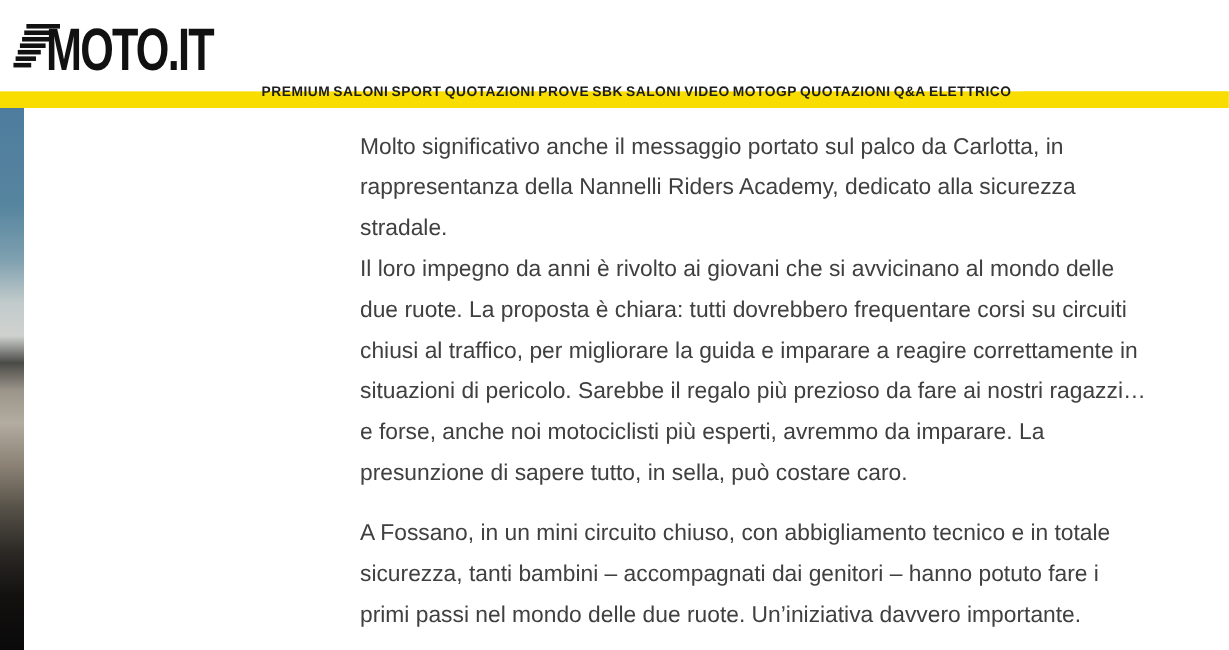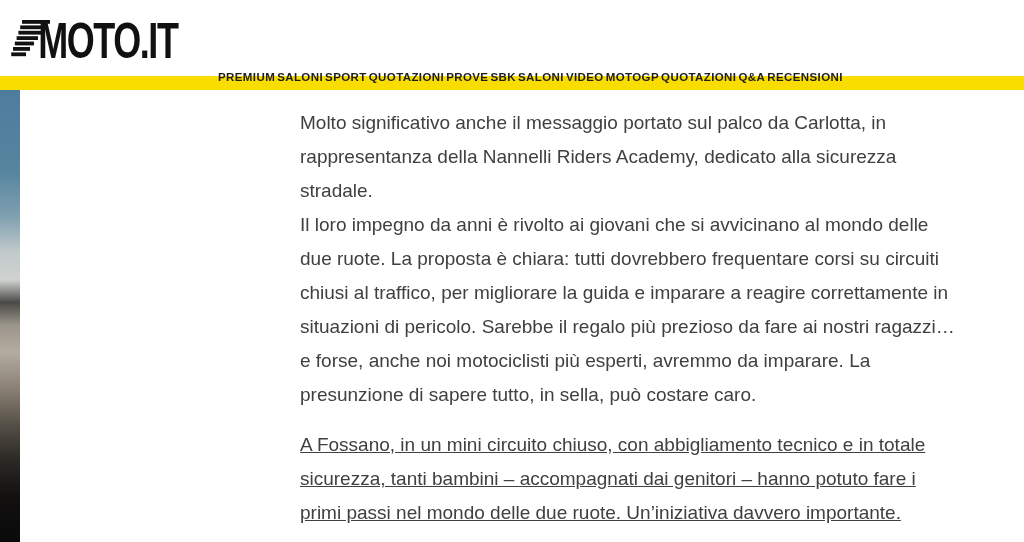--- a/index.html
+++ b/index.html
@@ -76,21 +76,21 @@
 
   
   .article-body {
     position: absolute; left: 300px; top: 106px;
     width: 658px;
     font-size: 19px;
     line-height: 34px;
     color: #404040;
   }
   .article-body p { margin: 0; }
-  .article-body p.spaced { margin-top: 16px; text-decoration: underline; }
+  .article-body p.spaced { margin-top: 16px; }
 </style>
 </head>
 <body>
 
 <header class="site-header">
 
   <a class="logo-link">
     <svg width="182" height="46" viewBox="0 0 182 46">
       <g fill="#111111">
         <rect x="14" y="4" width="28" height="3.8"></rect>
@@ -112,21 +112,21 @@
     <a class="nav-item">SALONI</a>
     <a class="nav-item">SPORT</a>
     <a class="nav-item">QUOTAZIONI</a>
     <a class="nav-item">PROVE</a>
     <a class="nav-item">SBK</a>
     <a class="nav-item">SALONI</a>
     <a class="nav-item">VIDEO</a>
     <a class="nav-item">MOTOGP</a>
     <a class="nav-item">QUOTAZIONI</a>
     <a class="nav-item">Q&amp;A</a>
-    <a class="nav-item">RECENSIONI</a>
+    <a class="nav-item">ELETTRICO</a>
   </nav>
 </header>
 
 <div class="yellow-bar"></div>
 
 <div class="article-image-edge"></div>
 
 <main class="article-body">
   <p>Molto significativo anche il messaggio portato sul palco da Carlotta, in rappresentanza della Nannelli Riders Academy, dedicato alla sicurezza stradale.</p>
   <p>Il loro impegno da anni è rivolto ai giovani che si avvicinano al mondo delle due ruote. La proposta è chiara: tutti dovrebbero frequentare corsi su circuiti chiusi al traffico, per migliorare la guida e imparare a reagire correttamente in situazioni di pericolo. Sarebbe il regalo più prezioso da fare ai nostri ragazzi… e forse, anche noi motociclisti più esperti, avremmo da imparare. La presunzione di sapere tutto, in sella, può costare caro.</p>

